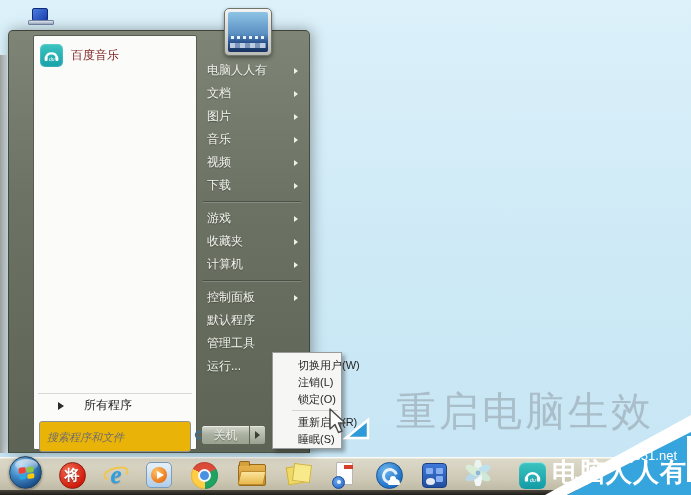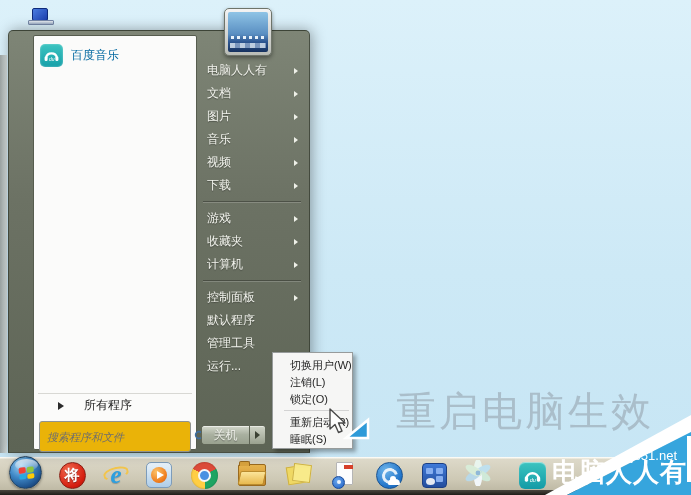--- a/index.html
+++ b/index.html
@@ -30,21 +30,21 @@
     border:1px solid rgba(45,50,40,.65); border-radius:5px 5px 0 0;
     box-shadow:2px 0 14px rgba(0,0,0,.35); }
   .left-panel { position:absolute; left:24px; top:4px; width:164px; height:415px;
     background:#fbfbfa; border:1px solid #565c4e; border-radius:2px;
     display:flex; flex-direction:column; }
   .pinned { flex:1 1 auto; padding-top:5px; }
   .pin-item { display:flex; align-items:center; height:28px; padding:0 6px; }
   .pin-item .app-ic { width:23px; height:23px; border-radius:5px; flex:0 0 auto;
     background:linear-gradient(180deg,#3cc4c0,#17a0a9); box-shadow:inset 0 0 2px rgba(255,255,255,.5);
     display:flex; align-items:center; justify-content:center; }
-  .pin-item .lbl { margin-left:8px; font-size:12px; color:#0369a1; }
+  .pin-item .lbl { margin-left:8px; font-size:12px; color:#7f1d1d; }
   .allprog { height:24px; display:flex; align-items:center; padding:0 6px;
     border-top:1px solid #d8d8d4; margin:0 4px; }
   .allprog .tri { width:0; height:0; border-left:6px solid #2b2b2b;
     border-top:4px solid transparent; border-bottom:4px solid transparent; margin-left:14px; }
   .allprog .lbl { margin-left:20px; font-size:12px; color:#1d1d1d; }
   .search-strip { height:32px; padding:4px 5px 7px 5px; }
   .search-box { position:relative; height:31px; background:#eab308; border:1px solid #8f9392;
     border-radius:3px; display:flex; align-items:center; }
   .search-box input { flex:1; border:0; outline:0; background:transparent; height:17px;
     padding:0 4px 0 7px; font-size:11px; font-style:italic; color:#555;
@@ -78,23 +78,23 @@
     border-radius:5px; background:linear-gradient(180deg,#f4f4f4,#b9bcb6);
     border:1px solid #6e746a; box-shadow:0 2px 4px rgba(0,0,0,.4); padding:3px; }
   .avatar .pic { width:100%; height:100%; border-radius:2px; position:relative; overflow:hidden;
     background:linear-gradient(180deg,#8fc4e6 0%,#5a8fc2 55%,#2c5590 75%,#16315e 100%); }
   .avatar .pic .row { position:absolute; left:3px; right:3px; top:24px; height:3px;
     background:repeating-linear-gradient(90deg,#e8f2fa 0 3px,transparent 3px 6px); }
   .avatar .pic .bar { position:absolute; left:2px; right:2px; bottom:4px; height:5px;
     background:repeating-linear-gradient(90deg,#d8e4f0 0 5px,#8aa4c8 5px 10px); opacity:.85; }
 
   
-  .power-menu { position:absolute; left:272px; top:352px; width:81px; height:97px; z-index:9;
+  .power-menu { position:absolute; left:272px; top:352px; width:70px; height:97px; z-index:9;
     background:#f6f6f5; border:1px solid #979b9b; box-shadow:3px 3px 4px rgba(0,0,0,.32);
-    padding:4px 0 0 8px; }
+    padding:4px 0 0 16px; }
   .pitem { height:17px; line-height:17px; padding-left:9px; font-size:11px; color:#1f1f1f;
     white-space:nowrap; }
   .psep { height:6px; position:relative; margin:0 3px; }
   .psep::after { content:""; position:absolute; left:0; right:0; top:2px; border-top:1px solid #d3d3d3; }
 
   
   .taskbar { position:absolute; left:0; top:457px; width:691px; height:38px; z-index:4;
     background:linear-gradient(180deg,#f7f5ec 0,#ddd9c9 3%,#cdc8b4 60%,#beb9a4 88%);
     border-top:1px solid #fbfaf4; }
   .taskbar .bottom-line { position:absolute; left:0; bottom:0; width:100%; height:5px;

